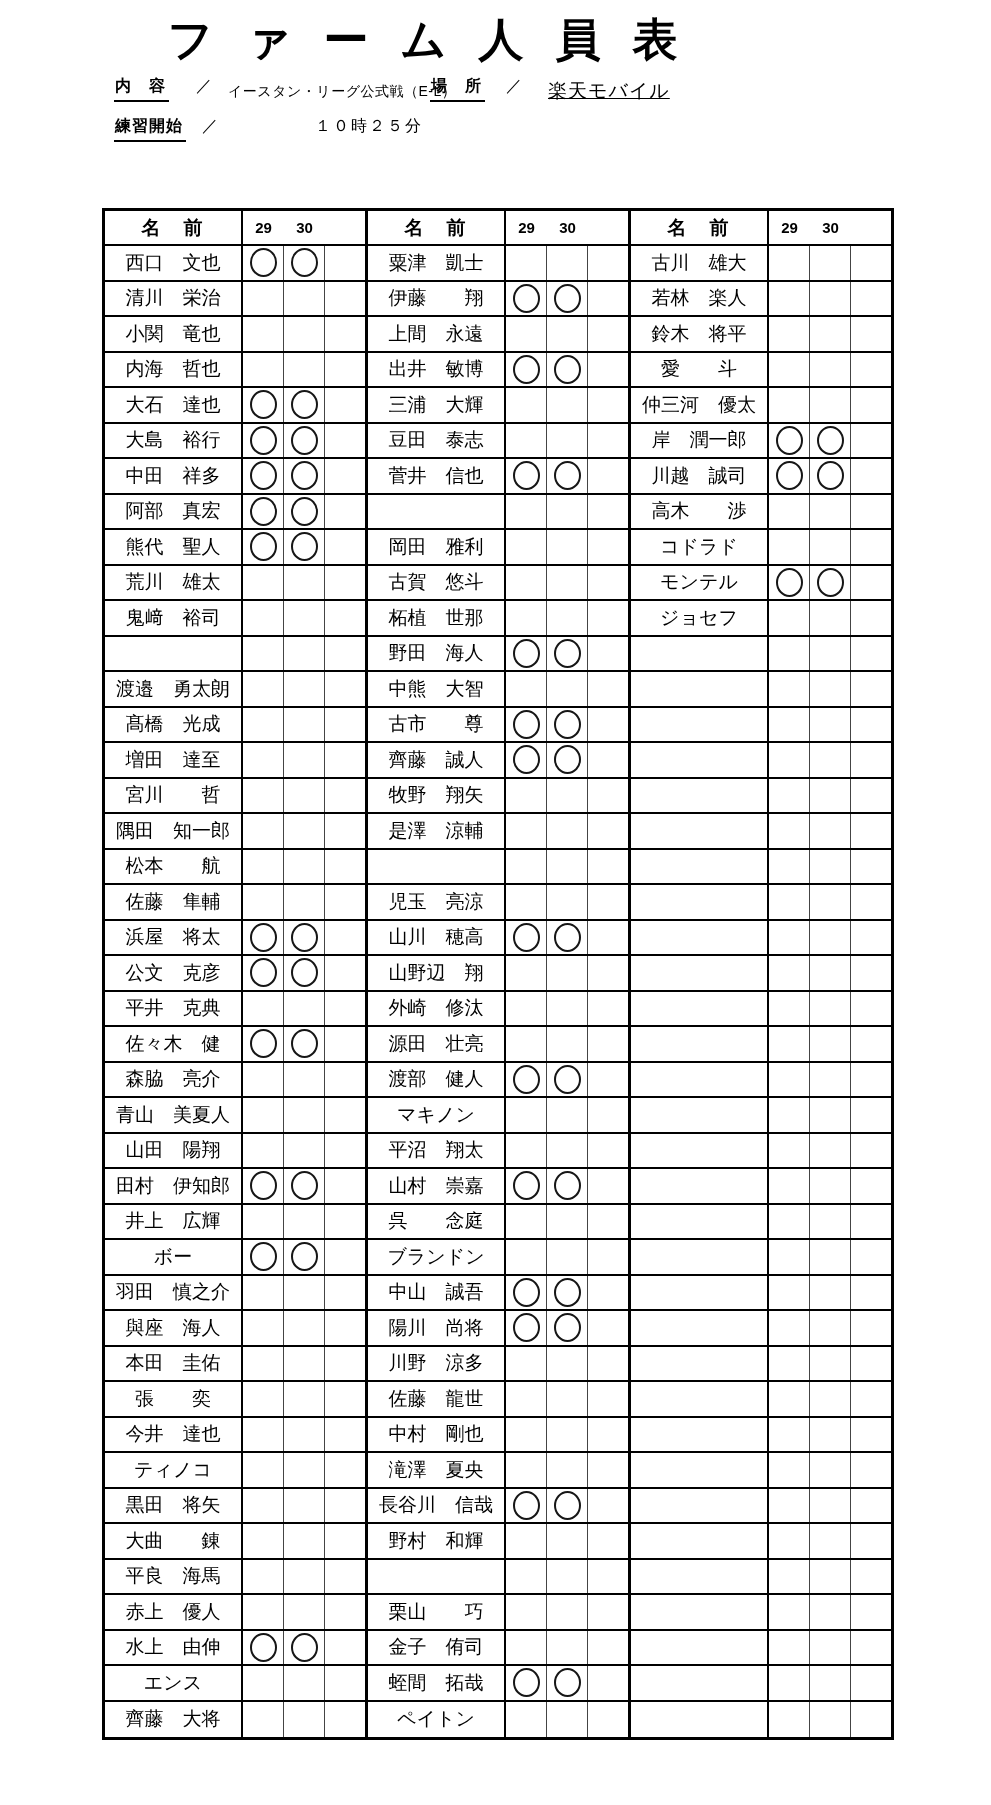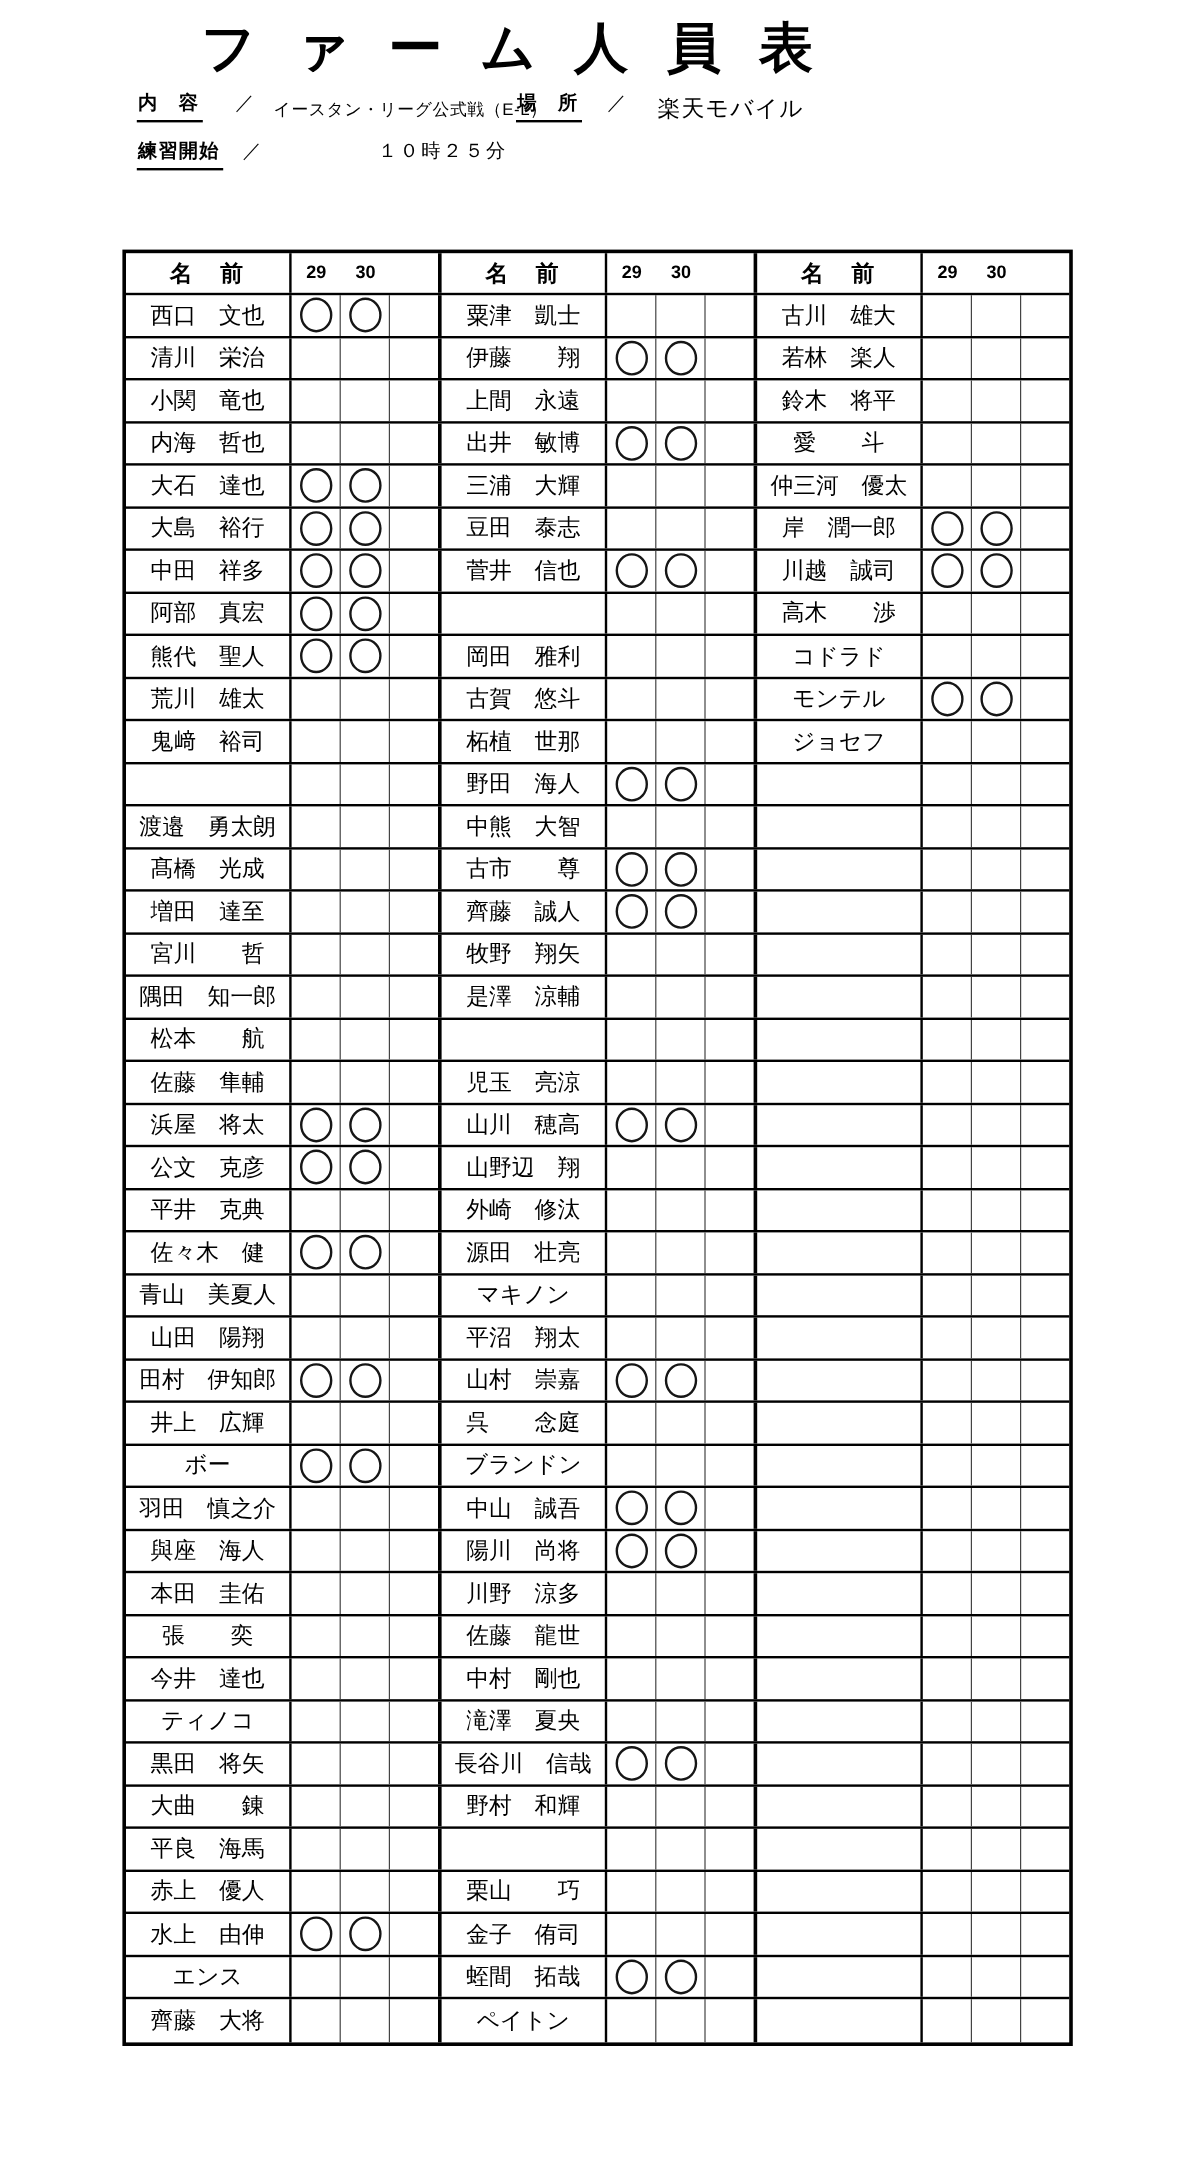--- a/index.html
+++ b/index.html
@@ -8,21 +8,21 @@
   .title{position:absolute;top:10px;left:0;width:855px;text-align:center;
          font-size:45px;font-weight:bold;letter-spacing:32px;text-indent:22px;
          white-space:nowrap;}
   .meta{position:absolute;white-space:nowrap;font-size:16px;}
   .lbl{font-weight:600;border-bottom:2px solid #000;padding:0 3px 3px 1px;letter-spacing:1px;}
   #content-label{left:114px;top:76px;}
   #slash1{left:196px;top:76px;}
   #content-value{left:228px;top:83px;font-size:14px;letter-spacing:0.5px;}
   #place-label{left:430px;top:76px;}
   #slash2{left:506px;top:76px;}
-  #place-value{left:548px;top:78px;font-size:19px;letter-spacing:1px;}
+  #place-value{left:548px;top:78px;font-size:19px;letter-spacing:1px;text-decoration:underline;}
   #practice-label{left:114px;top:116px;}
   #slash3{left:202px;top:116px;}
   #practice-value{left:315px;top:116px;letter-spacing:2px;}
 
   .tbl{position:absolute;left:102px;top:208px;border:3px solid #000;background:#fff;}
   .row{display:flex;height:35.5px;box-sizing:border-box;border-bottom:2px solid #000;}
   .row:last-child{border-bottom:none;}
   .hrow{height:35px;}
   .cell{box-sizing:border-box;display:flex;align-items:center;justify-content:center;
         overflow:hidden;white-space:nowrap;}
@@ -457,20 +457,38 @@
       <div class="cell name">源田　壮亮</div>
       <div class="cell sub"></div>
       <div class="cell sub"></div>
       <div class="cell sub last"></div>
       <div class="cell name"></div>
       <div class="cell sub"></div>
       <div class="cell sub"></div>
       <div class="cell sub end"></div>
     </div>
     <div class="row">
+      <div class="cell name">森脇　亮介</div>
+      <div class="cell sub"></div>
+      <div class="cell sub"></div>
+      <div class="cell sub last"></div>
+      <div class="cell name">渡部　健人</div>
+      <div class="cell sub">
+        <div class="mark"></div>
+      </div>
+      <div class="cell sub">
+        <div class="mark"></div>
+      </div>
+      <div class="cell sub last"></div>
+      <div class="cell name"></div>
+      <div class="cell sub"></div>
+      <div class="cell sub"></div>
+      <div class="cell sub end"></div>
+    </div>
+    <div class="row">
       <div class="cell name">青山　美夏人</div>
       <div class="cell sub"></div>
       <div class="cell sub"></div>
       <div class="cell sub last"></div>
       <div class="cell name">マキノン</div>
       <div class="cell sub"></div>
       <div class="cell sub"></div>
       <div class="cell sub last"></div>
       <div class="cell name"></div>
       <div class="cell sub"></div>

